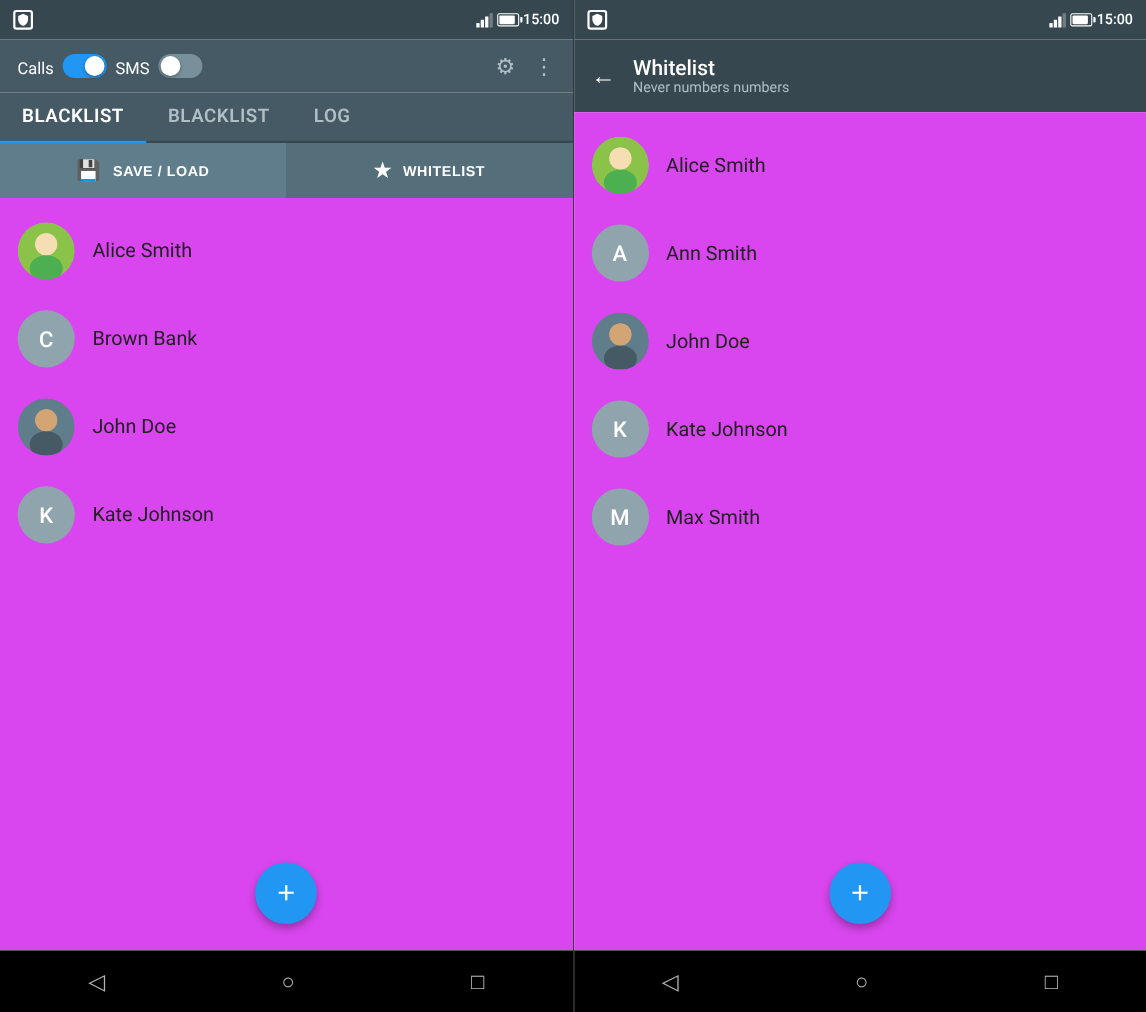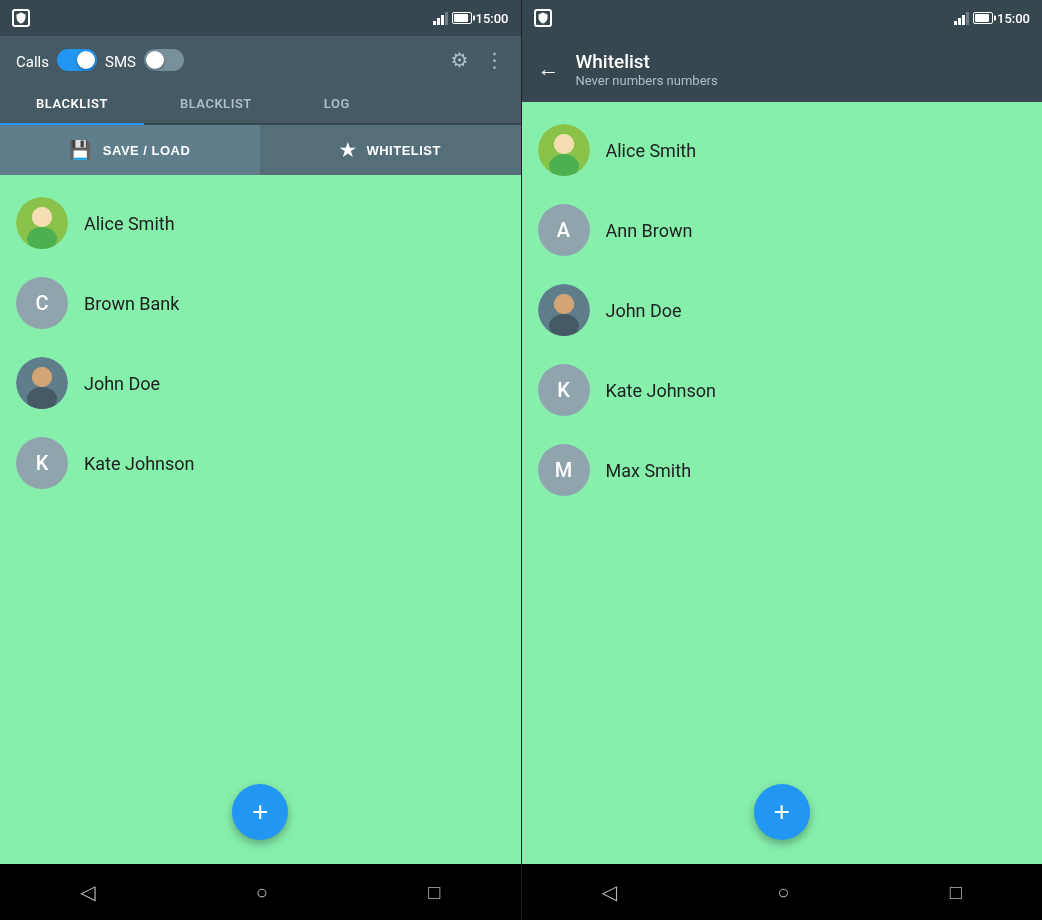--- a/index.html
+++ b/index.html
@@ -151,23 +151,23 @@
     }
 
     
     .tabs {
       background: #455a64;
       display: flex;
       border-bottom: 2px solid #37474f;
       flex-shrink: 0;
     }
     .tab {
-      padding: 12px 36px;
+      padding: 12px 20px;
       color: #b0bec5;
-      font-size: 13px;
+      font-size: 17px;
       font-weight: 600;
       letter-spacing: 0.5px;
       cursor: pointer;
       position: relative;
     }
     .tab.active {
       color: #fff;
     }
     .tab.active::after {
       content: '';
@@ -207,21 +207,21 @@
       background: #546e7a;
     }
     .btn-icon {
       font-size: 18px;
     }
 
     
     .contact-list {
       flex: 1;
       overflow-y: auto;
-      background: #86efac;
+      background: #d946ef;
       padding: 8px 0;
     }
     .contact-item {
       display: flex;
       align-items: center;
       padding: 14px 16px;
       gap: 16px;
       cursor: pointer;
     }
     .avatar {
@@ -482,21 +482,21 @@
           <circle cx="26" cy="20" r="10" fill="#f5deb3"></circle>
           <ellipse cx="26" cy="42" rx="15" ry="12" fill="#4caf50"></ellipse>
           <circle cx="26" cy="20" r="10" fill="#f5deb3" opacity="0.9"></circle>
         </svg>
       </div>
       <span class="contact-name">Alice Smith</span>
     </div>
 
     <div class="contact-item">
       <div class="avatar">A</div>
-      <span class="contact-name">Ann Brown</span>
+      <span class="contact-name">Ann Smith</span>
     </div>
 
     <div class="contact-item">
       <div class="avatar-svg">
         <svg width="52" height="52" viewBox="0 0 52 52">
           <circle cx="26" cy="26" r="26" fill="#607d8b"></circle>
           <circle cx="26" cy="20" r="10" fill="#d4a574"></circle>
           <ellipse cx="26" cy="42" rx="15" ry="12" fill="#455a64"></ellipse>
           <circle cx="26" cy="20" r="10" fill="#d4a574" opacity="0.9"></circle>
         </svg>

